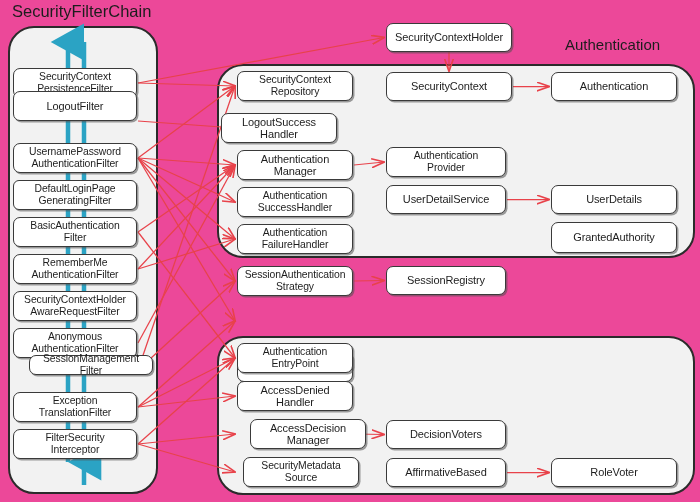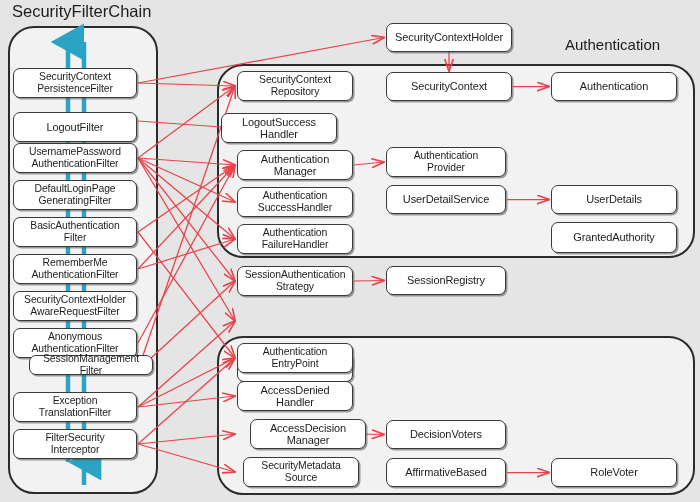--- a/index.html
+++ b/index.html
@@ -4,21 +4,21 @@
 <style>
   html,body{margin:0;padding:0;background:#ffffff;}
   body{
     font-family:"Liberation Sans","DejaVu Sans",sans-serif;
     -webkit-font-smoothing:antialiased;
   }
   #stage{
     position:relative;
     width:700px;height:502px;
     overflow:hidden;
-    background:#e5e5e5;
+    background:#ec4899;
   }
   
   .panel{
     position:absolute;
     background:#f2f2f2;
     border:2px solid #2b2b2b;
     border-radius:26px;
     box-sizing:border-box;
   }
   
@@ -123,24 +123,24 @@
   <div class="panel" id="chain-panel" style="left: 8px; top: 26px; width: 150px; height: 468px;"></div>
   <div class="panel" id="authn-panel" style="left: 217px; top: 64px; width: 478px; height: 194px;"></div>
   <div class="panel" id="authz-panel" style="left: 217px; top: 336px; width: 478px; height: 159px;"></div>
 
   <div class="caption" id="title-main">SecurityFilterChain</div>
   <div class="caption" id="title-authn">Authentication</div>
 
   <div id="node-host">
       <div class="node small" style="left: 13px; top: 68px; width: 124px; height: 30px;">SecurityContext
 PersistenceFilter</div>
-      <div class="node" style="left: 13px; top: 112px; width: 124px; height: 30px;">LogoutFilter</div>
+      <div class="node" style="left: 13px; top: 91px; width: 124px; height: 30px;">LogoutFilter</div>
       <div class="node small" style="left: 13px; top: 143px; width: 124px; height: 30px; text-align: center;">UsernamePassword
 AuthenticationFilter</div>
-      <div class="node small" style="left: 13px; top: 180px; width: 124px; height: 30px;">DefaultLoginPage
+      <div class="node small" style="left: 13px; top: 180px; width: 124px; height: 30px; border-radius: 6px;">DefaultLoginPage
 GeneratingFilter</div>
       <div class="node small" style="left: 13px; top: 217px; width: 124px; height: 30px;">BasicAuthentication
 Filter</div>
       <div class="node small" style="left: 13px; top: 254px; width: 124px; height: 30px;">RememberMe
 AuthenticationFilter</div>
       <div class="node small" style="left: 13px; top: 291px; width: 124px; height: 30px;">SecurityContextHolder
 AwareRequestFilter</div>
       <div class="node small" style="left: 13px; top: 328px; width: 124px; height: 30px;">Anonymous
 AuthenticationFilter</div>
       <div class="node small" style="left: 13px; top: 355px; width: 124px; height: 20px; margin-left: 16px;">SessionManagement

